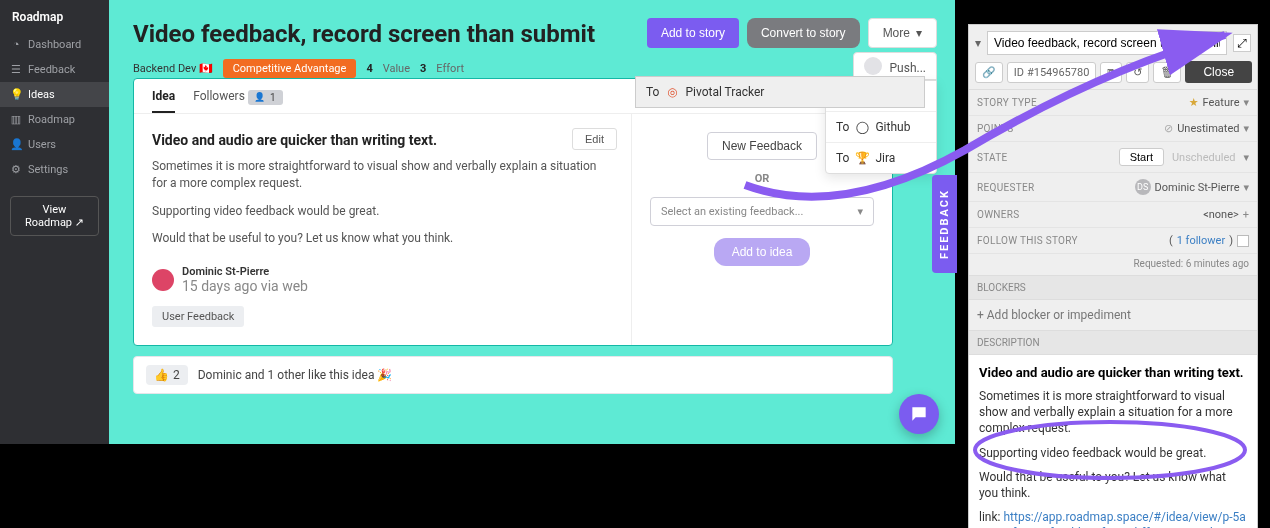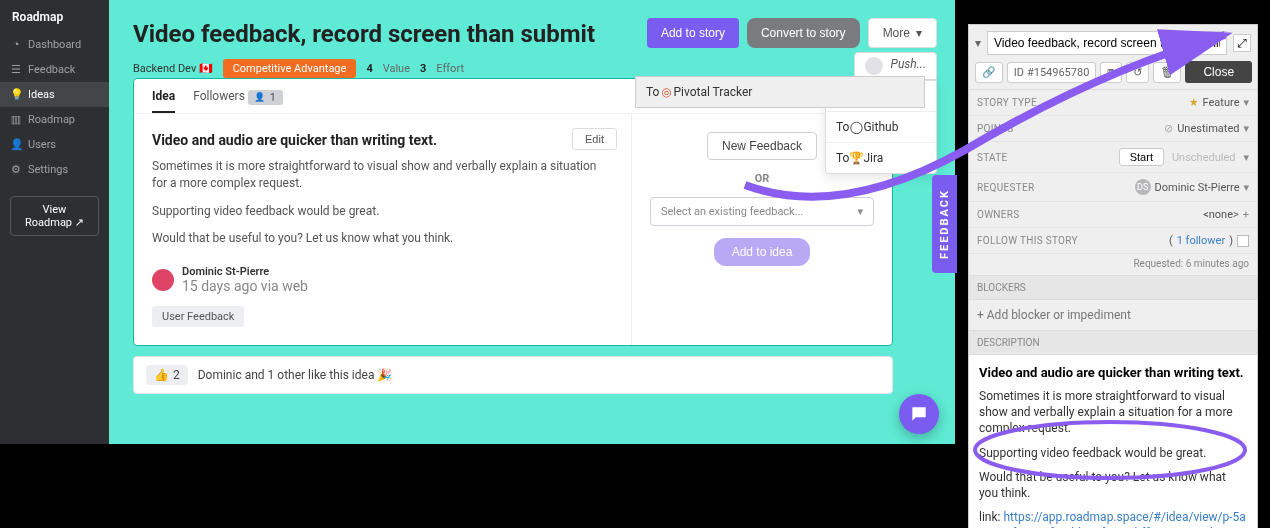--- a/index.html
+++ b/index.html
@@ -53,24 +53,24 @@
   .likes-bar { background: #fff; border: 1px solid #e5e5ea; border-radius: 4px; margin-top: 10px; width: 760px; padding: 8px 12px; display: flex; align-items: center; gap: 10px; }
   .like-pill { background: #eceef1; border-radius: 4px; padding: 3px 8px; font-size: 12px; color: #444; display: inline-flex; align-items: center; gap: 4px; }
   .likes-text { font-size: 12px; color: #444; }
 
   
   .actions { position: absolute; top: 18px; right: 18px; display: flex; gap: 8px; }
   .btn-primary { background: #7b5cf0; color: #fff; border: none; padding: 7px 14px; font-size: 12px; border-radius: 4px; cursor: pointer; }
   .btn-gray { background: #7a7b7f; color: #fff; border: none; padding: 7px 14px; font-size: 12px; border-radius: 8px; cursor: pointer; }
   .btn-more { background: #fff; border: 1px solid #ddd; color: #555; padding: 7px 14px; font-size: 12px; border-radius: 4px; cursor: pointer; display: inline-flex; align-items: center; gap: 6px; }
   .push-wrap { position: absolute; top: 52px; right: 18px; display: flex; flex-direction: column; align-items: flex-end; }
-  .push-head { display: flex; align-items: flex-start; gap: 8px; background: #fff; border: 1px solid #ddd; border-radius: 4px 4px 0 0; padding: 4px 10px; font-size: 12px; color: #555; font-style: italic; }
+  .push-head { display: flex; align-items: flex-end; gap: 8px; background: #fff; border: 1px solid #ddd; border-radius: 4px 4px 0 0; padding: 4px 10px; font-size: 12px; color: #555; }
   .push-head .chip { width: 18px; height: 18px; border-radius: 50%; background: #e2e2e6; }
   .push-menu { background: #fff; border: 1px solid #ddd; border-radius: 0 0 4px 4px; width: 112px; box-shadow: 0 4px 12px rgba(0,0,0,.1); }
-  .push-item { padding: 8px 10px; font-size: 12px; color: #333; display: flex; align-items: center; gap: 0; border-top: 1px solid #eee; cursor: pointer; }
+  .push-item { padding: 8px 10px; font-size: 12px; color: #333; display: flex; align-items: center; gap: 6px; border-top: 1px solid #eee; cursor: pointer; }
   .push-item:first-child { border-top: none; }
   .push-item .glyph { width: 14px; text-align: center; color: #444; }
   .push-item.pivotal .glyph { color: #e0532f; }
 
   .intercom { position: absolute; right: 16px; bottom: 10px; width: 40px; height: 40px; border-radius: 50%; background: #7b5cf0; display: flex; align-items: center; justify-content: center; color: #fff; box-shadow: 0 4px 12px rgba(0,0,0,.25); }
 
   .feedback-tab { position: absolute; right: -2px; top: 175px; writing-mode: vertical-rl; transform: rotate(180deg); background: #7b5cf0; color: #fff; font-size: 11px; font-weight: 700; letter-spacing: 2px; padding: 14px 6px; border-radius: 0 4px 4px 0; }
 
   
   .pivotal { position: absolute; top: 24px; right: 12px; width: 290px; background: #efefef; border: 1px solid #ccc; font-size: 12px; }

